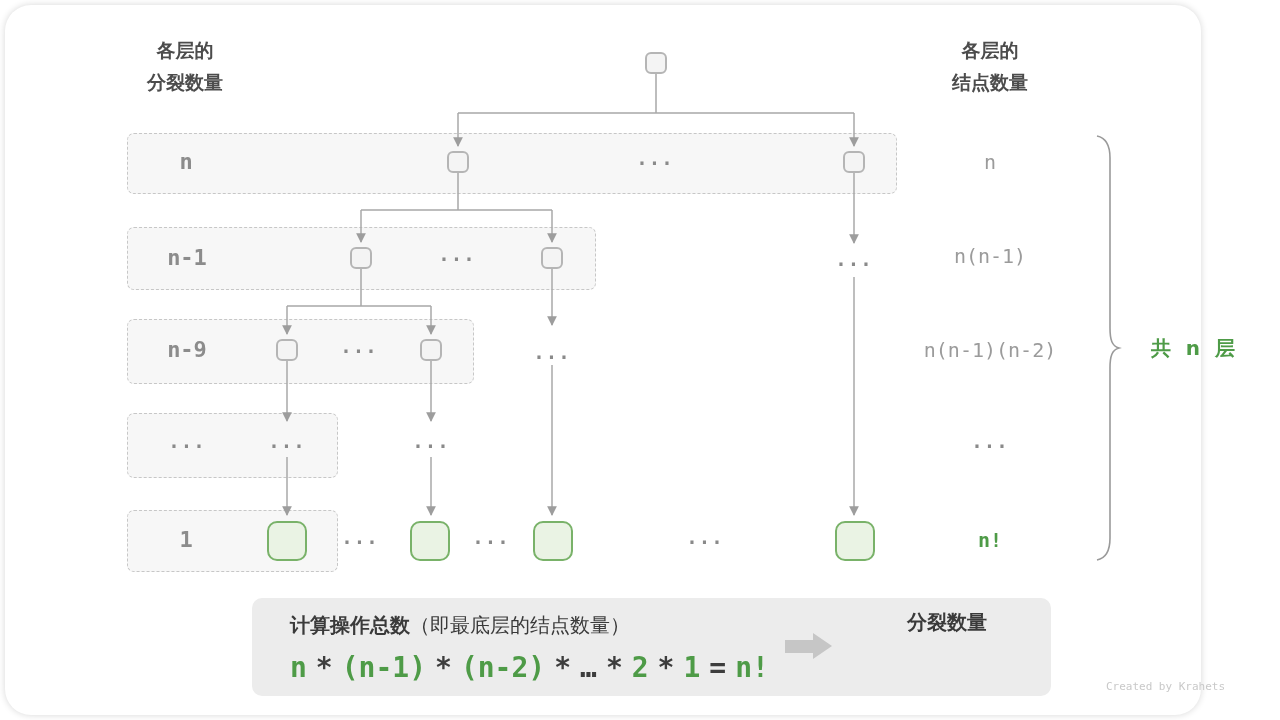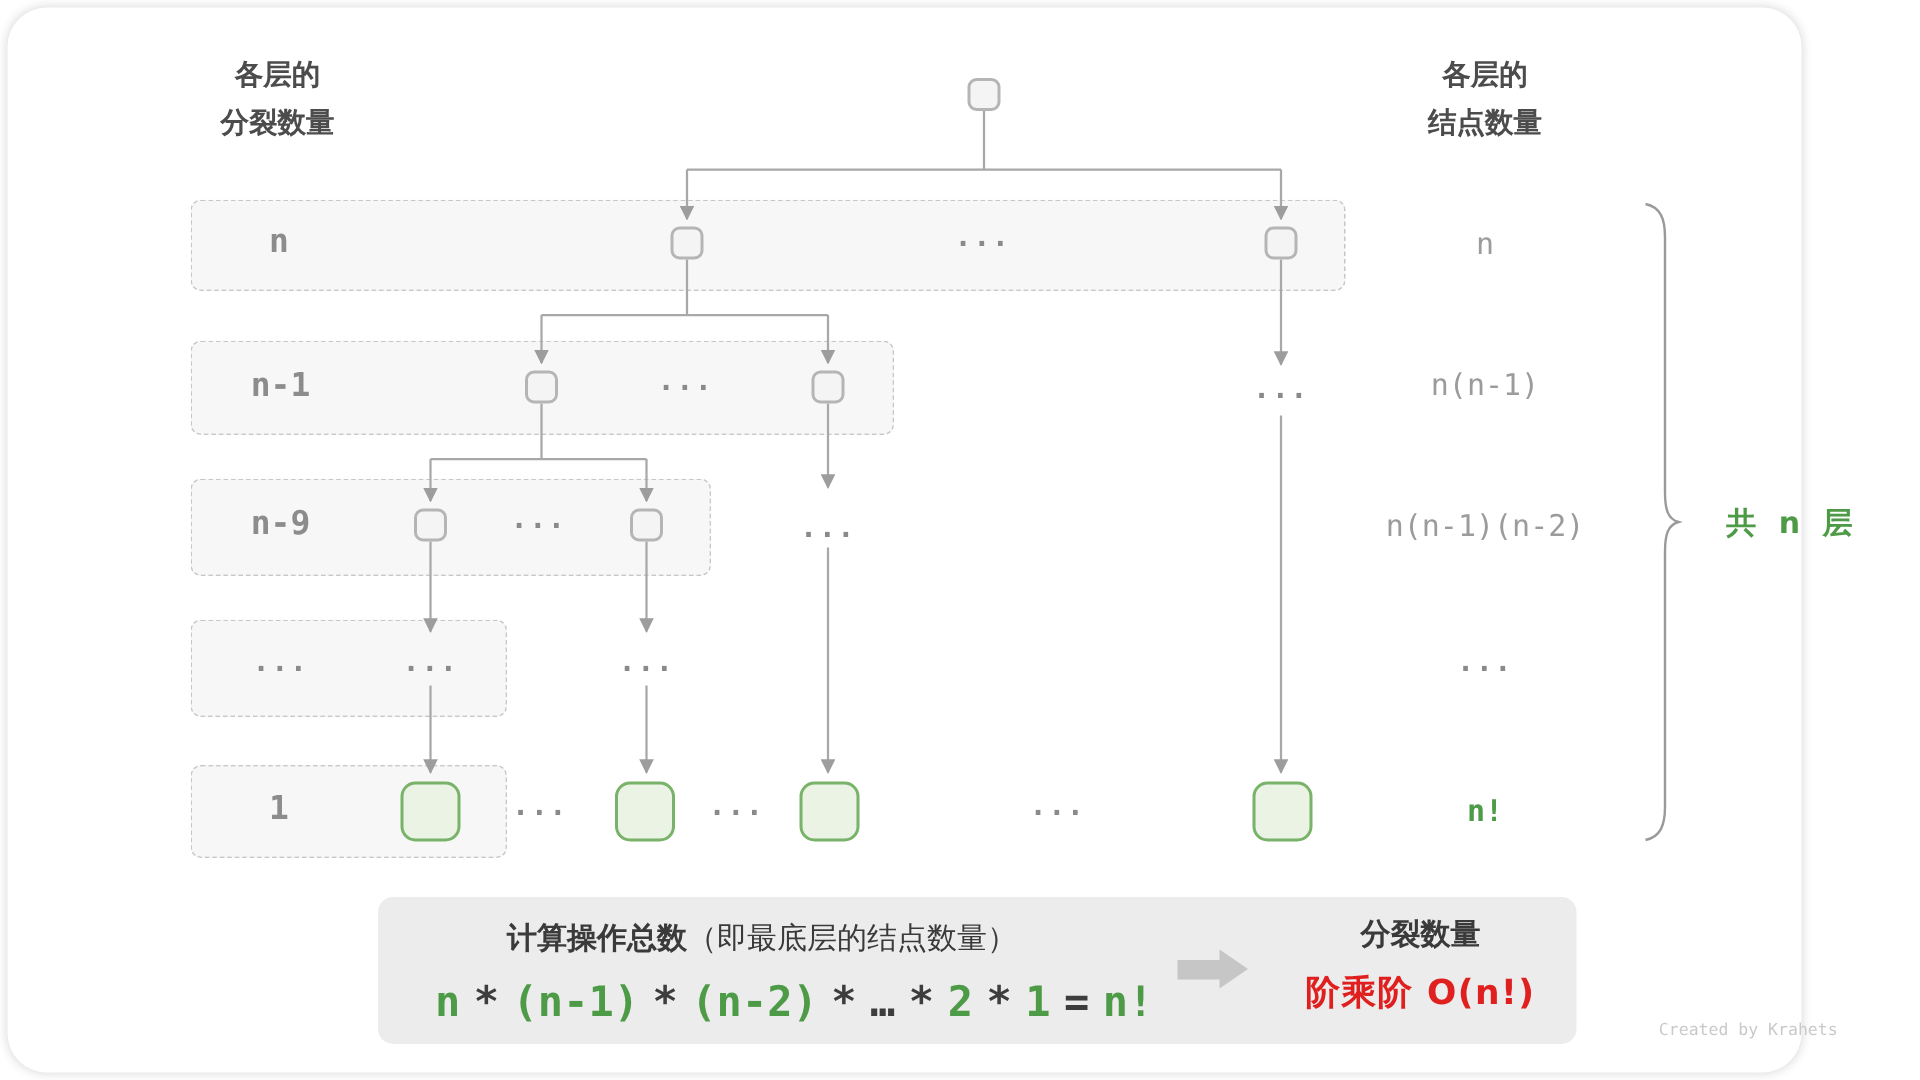--- a/index.html
+++ b/index.html
@@ -26,21 +26,21 @@
   .rlabel{position:absolute;left:885px;width:200px;text-align:center;color:#9b9b9b;font-size:20px;
     font-family:"DejaVu Sans Mono","Liberation Mono",monospace;z-index:3;}
   .rlabel.green{color:#4e9b47;font-weight:bold;}
   .brace-label{position:absolute;left:1125px;top:330px;width:130px;text-align:center;color:#4e9b47;
     font-size:20px;font-weight:600;letter-spacing:4px;z-index:3;}
   
   svg.overlay{position:absolute;left:0;top:0;z-index:2;}
   
   .panel{position:absolute;left:247px;top:593px;width:799px;height:98px;background:#ececec;
     border-radius:10px;z-index:3;}
-  .panel-title{position:absolute;left:38px;top:14px;font-size:20px;color:#3a3a3a;white-space:nowrap;margin-left:48px;}
+  .panel-title{position:absolute;left:38px;top:14px;font-size:20px;color:#3a3a3a;white-space:nowrap;}
   .panel-title .b{font-weight:bold;}
   .formula{position:absolute;left:38px;top:53px;white-space:nowrap;
     font-family:"DejaVu Sans Mono","Liberation Mono",monospace;font-size:28px;font-weight:bold;}
   .ftok{margin-right:9px;color:#4e9b47;}
   .ftok[data-kind="op"]{color:#3d3d3d;}
   .big-arrow-tail{position:absolute;left:533px;top:42px;width:29px;height:13px;background:#c6c6c6;}
   .big-arrow-head{position:absolute;left:561px;top:35px;width:0;height:0;
     border-top:13px solid transparent;border-bottom:13px solid transparent;border-left:19px solid #c6c6c6;}
   .result-title{position:absolute;left:585px;top:11px;width:220px;text-align:center;
     font-size:20px;font-weight:bold;color:#3a3a3a;}
@@ -138,18 +138,17 @@
   <div class="panel">
     <div class="panel-title">
       <span class="b">计算操作总数</span><span>（即最底层的结点数量）</span>
     </div>
     <div class="formula">
       <span class="ftok" data-kind="val">n</span><span class="ftok" data-kind="op">*</span><span class="ftok" data-kind="val">(n-1)</span><span class="ftok" data-kind="op">*</span><span class="ftok" data-kind="val">(n-2)</span><span class="ftok" data-kind="op">*</span><span class="ftok" data-kind="op">…</span><span class="ftok" data-kind="op">*</span><span class="ftok" data-kind="val">2</span><span class="ftok" data-kind="op">*</span><span class="ftok" data-kind="val">1</span><span class="ftok" data-kind="op">=</span><span class="ftok" data-kind="val">n!</span>
     </div>
     <div class="big-arrow-tail"></div>
     <div class="big-arrow-head"></div>
     <div class="result-title">分裂数量</div>
-    <div class="result-value">阶乘阶 O(n!)</div>
   </div>
 
   <div class="watermark">Created by Krahets</div>
 
 </div>
 
 </body></html>

